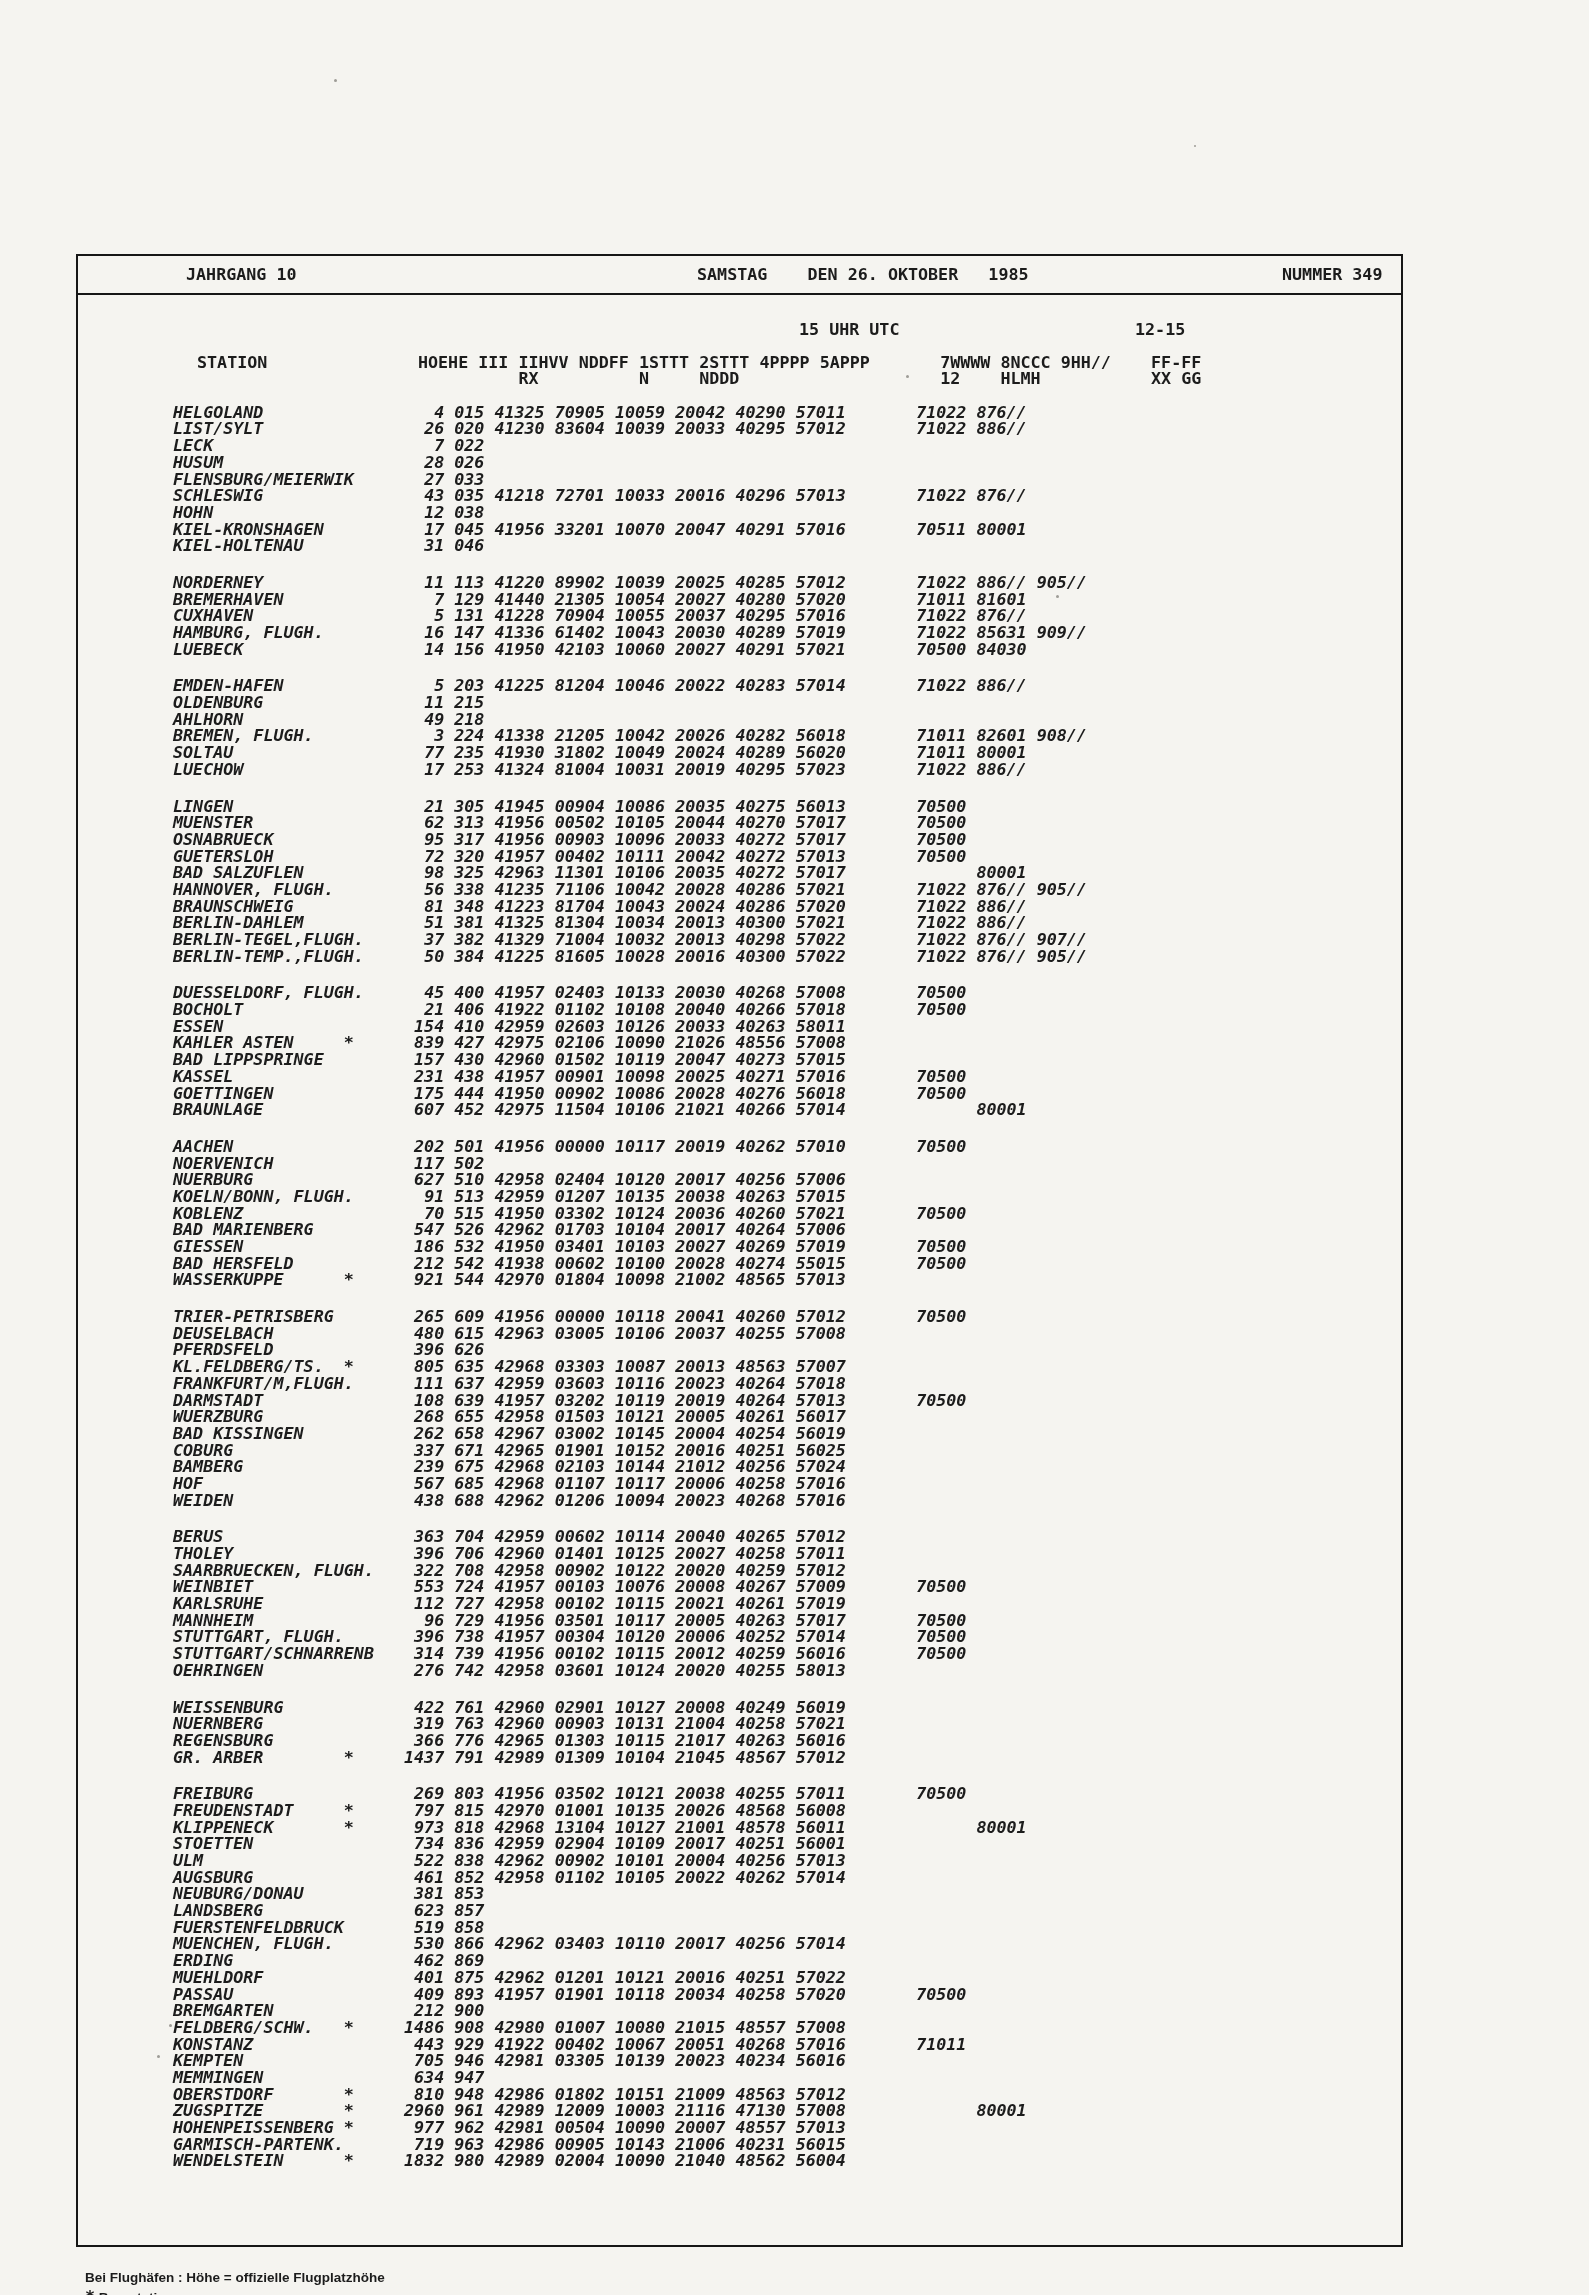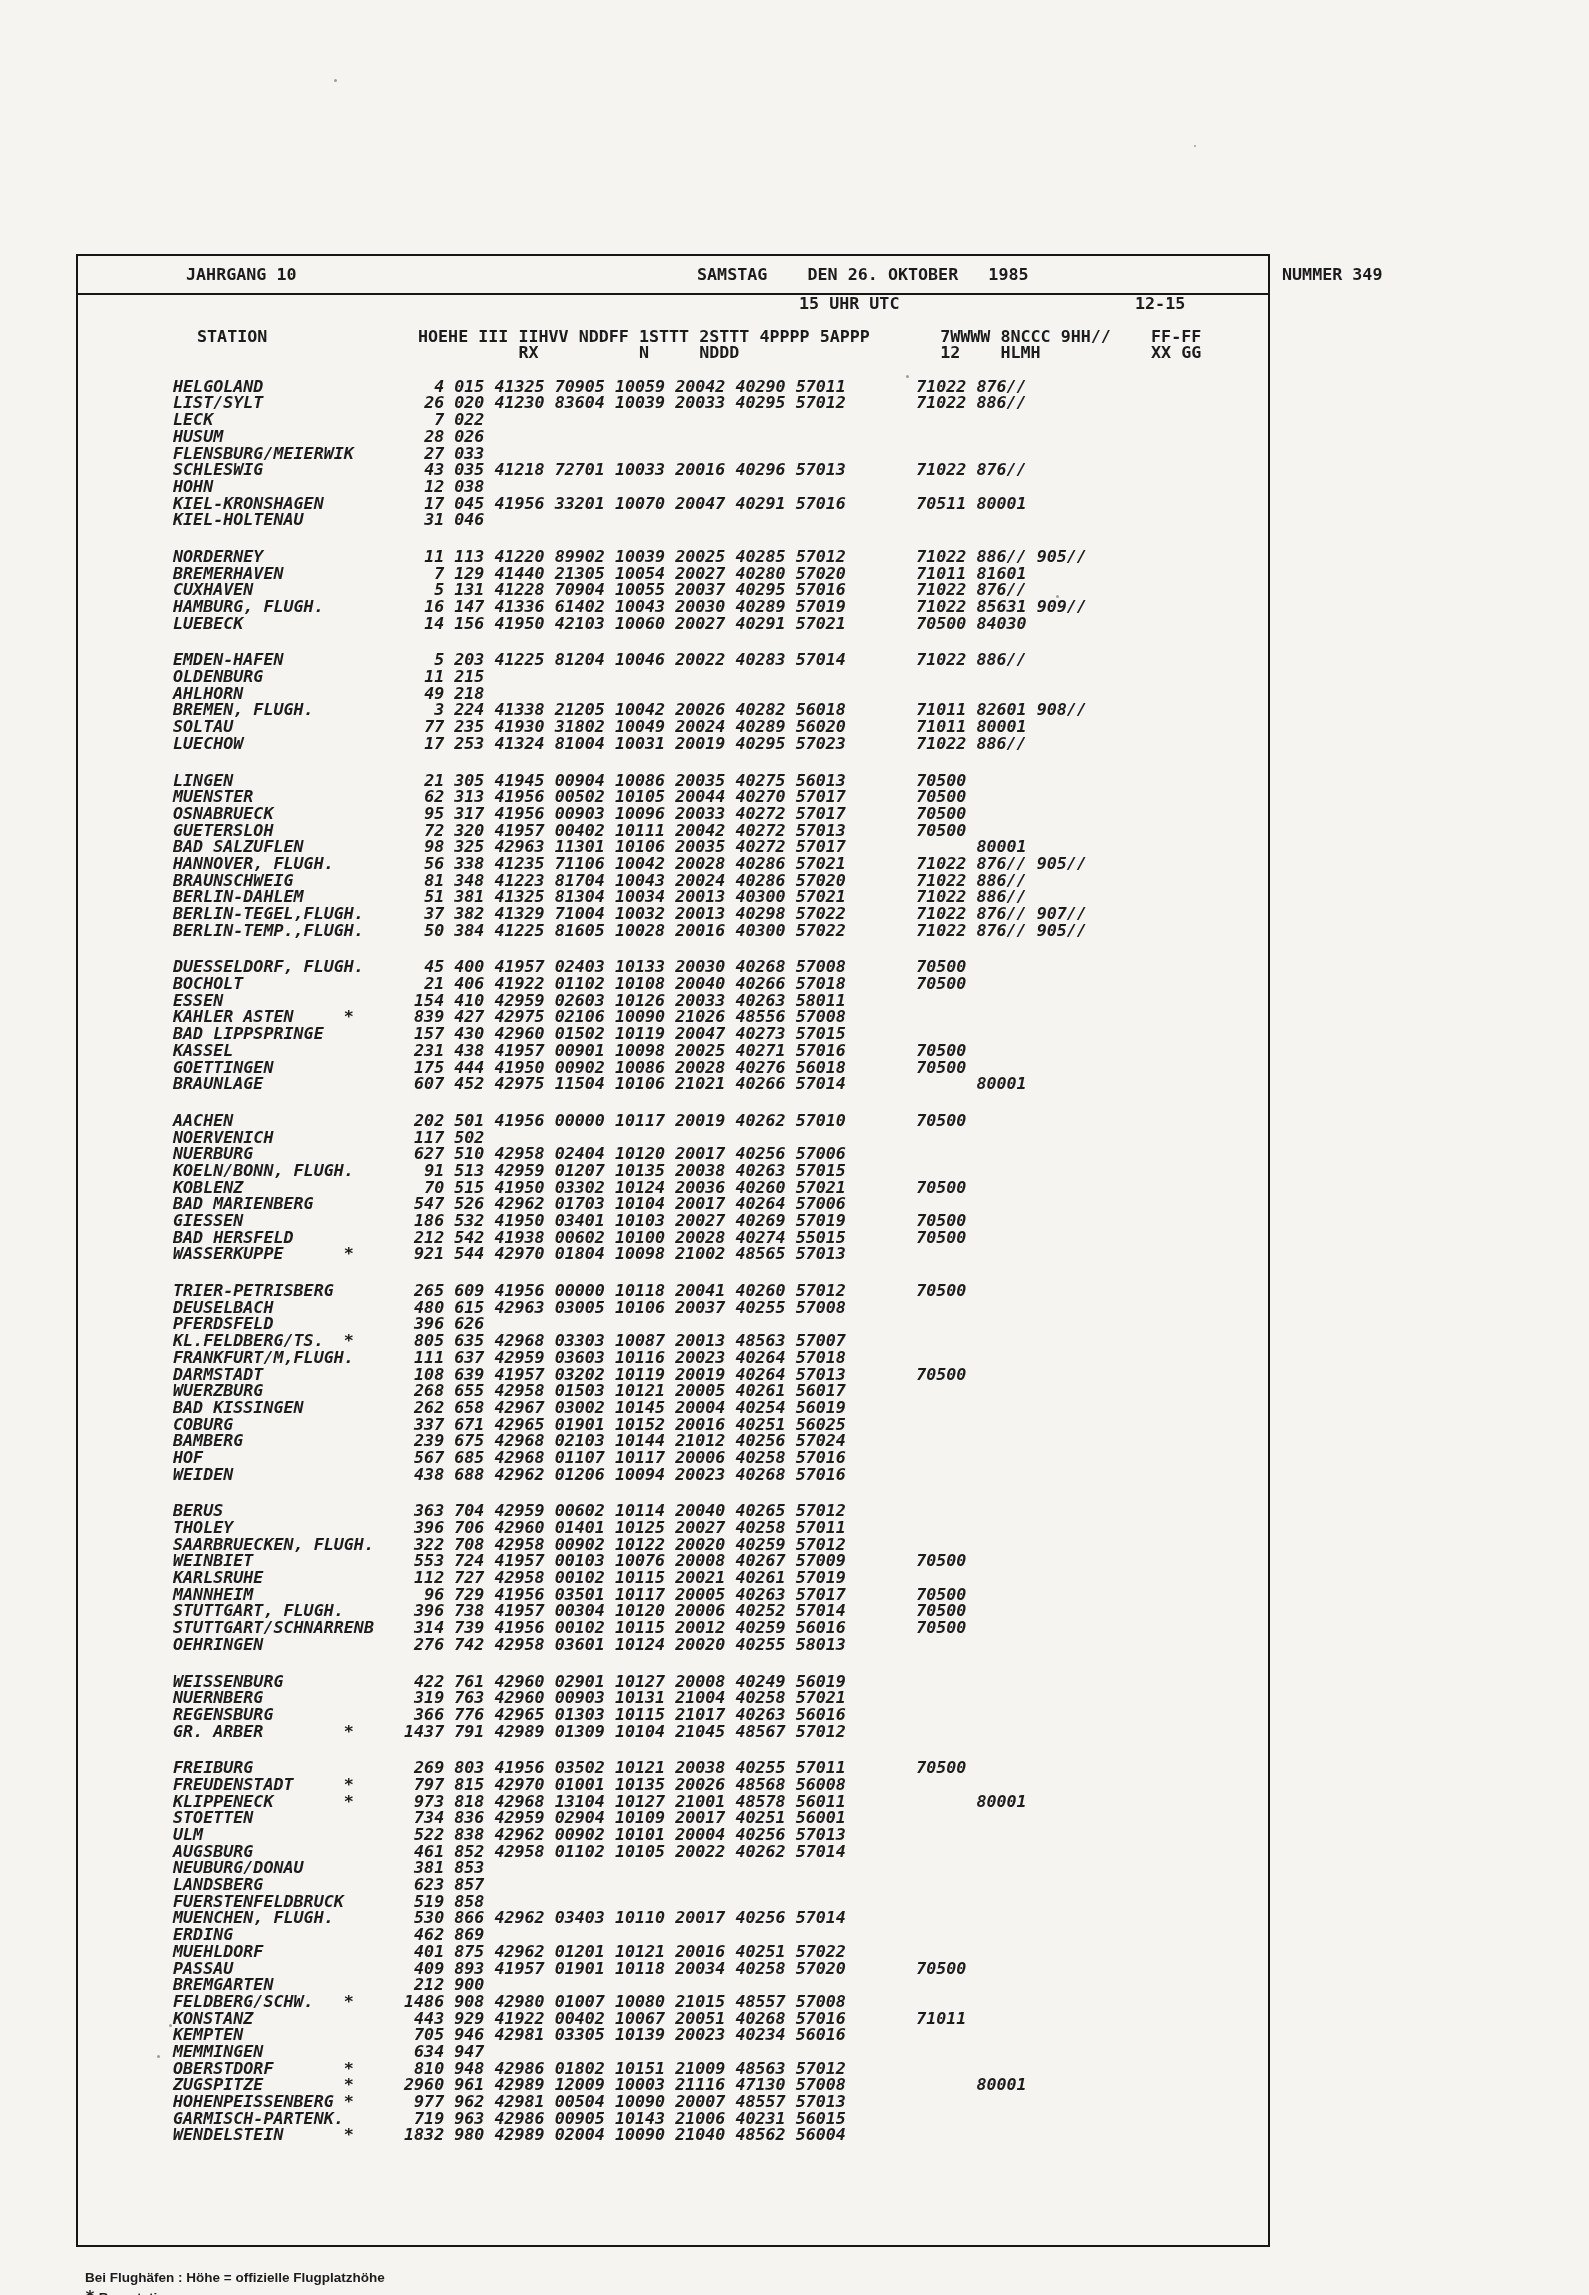--- a/index.html
+++ b/index.html
@@ -4,33 +4,33 @@
 <style>
   html,body{margin:0;padding:0;}
   body{
     width:1590px;height:2295px;
     background:#f5f4f0;
     font-family:"DejaVu Sans Mono", monospace;
     color:#1c1c1c;
   }
   .page{position:relative;width:1590px;height:2295px;background:#f5f4f0;overflow:hidden;}
   .frame{
-    position:absolute;left:76px;top:254px;width:1194px;height:1993px;
+    position:absolute;left:76px;top:254px;width:1327px;height:1993px;
     border:2.4px solid #161616;box-sizing:border-box;background:transparent;
   }
   .masthead{
     position:relative;height:37px;border-bottom:2.4px solid #161616;
     font-size:16.7px;font-weight:700;line-height:37px;white-space:pre;
   }
   .masthead span{position:absolute;top:0;}
   .mh-left{left:108px;}
   .mh-center{left:619px;}
   .mh-right{left:1204px;}
   .content{position:relative;padding-left:95px;font-size:16.7px;font-weight:700;}
-  .subrow{position:relative;height:16.7px;line-height:16.7px;white-space:pre;}
+  .subrow{position:relative;height:16.7px;margin-top:26px;line-height:16.7px;white-space:pre;}
   .subrow span{position:absolute;top:0;}
   .sub-time{left:626px;}
   .sub-period{left:962px;}
   .thead{margin-top:16px;margin-left:24px;}
   .tbody{margin-top:16.7px;font-style:italic;}
   .row{display:flex;height:16.7px;line-height:16.7px;white-space:pre;}
   .c{flex:0 0 auto;white-space:pre;overflow:visible;}
   .st{width:17ch;}
   .mk{width:2ch;}
   .ho{width:8ch;text-align:right;}

